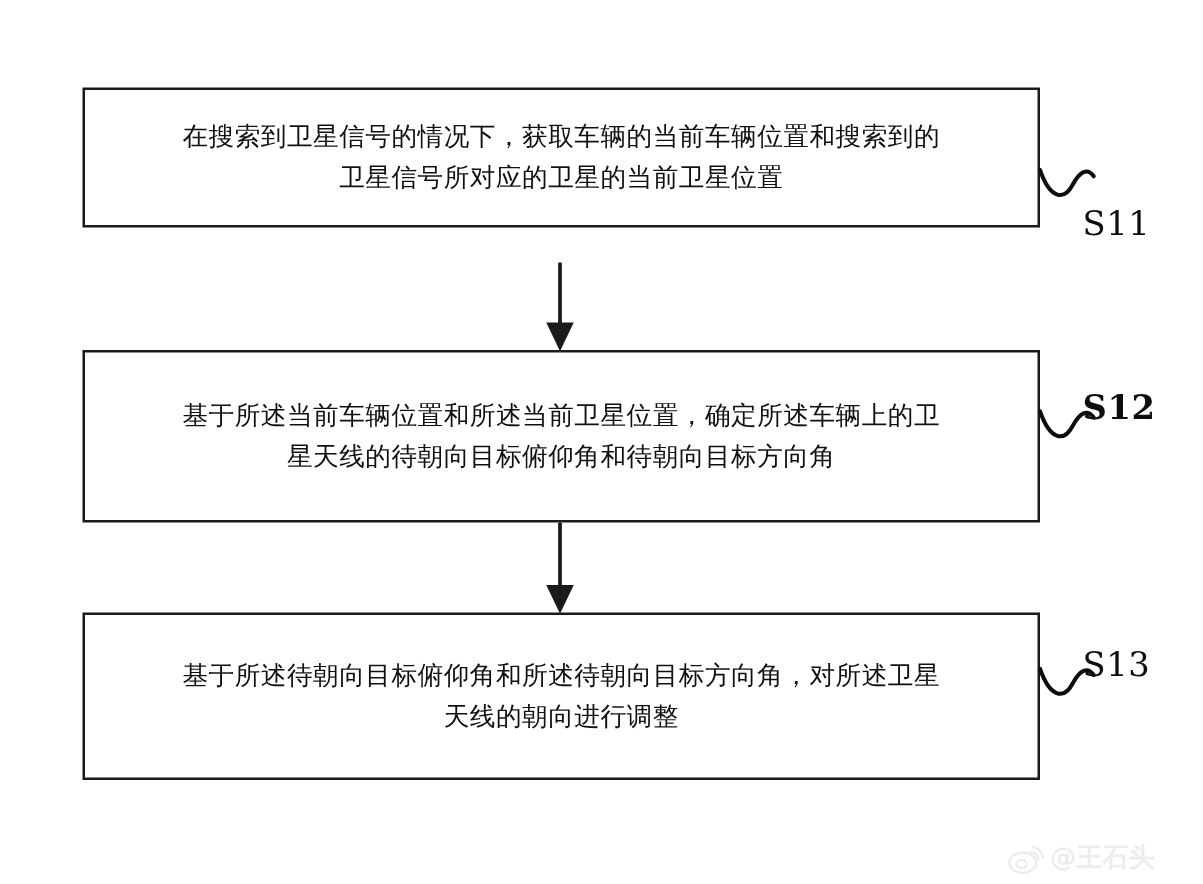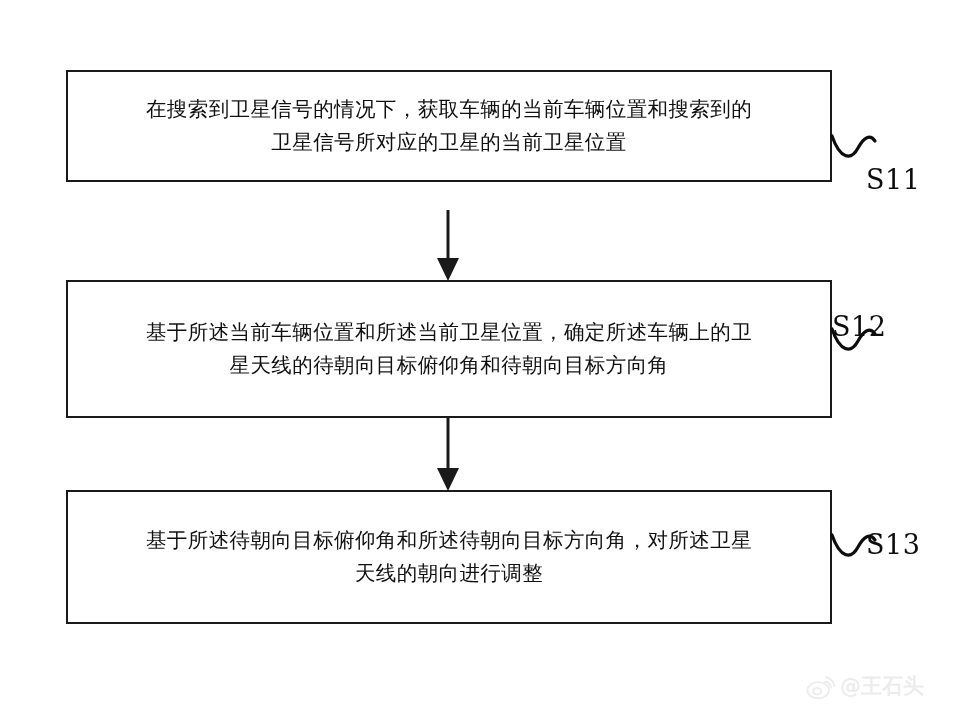--- a/index.html
+++ b/index.html
@@ -64,22 +64,22 @@
   
   .step-label {
     position: absolute;
     font-family: "DejaVu Serif", "Liberation Serif", serif;
     font-size: 27px;
     color: #0d0d0d;
     letter-spacing: 0.5px;
     line-height: 1;
   }
   #label-s11 { left: 866px; top: 137px; margin-top: 29px; }
-  #label-s12 { left: 832px; top: 313px; }
-  #label-s13 { left: 866px; top: 519px; margin-top: 12px; }
+  #label-s12 { left: 866px; top: 313px; font-weight: bold; }
+  #label-s13 { left: 866px; top: 519px; }
 
   
   #watermark {
     position: absolute;
     left: 806px;
     top: 667px;
     width: 150px;
     height: 38px;
     display: flex;
     align-items: center;

